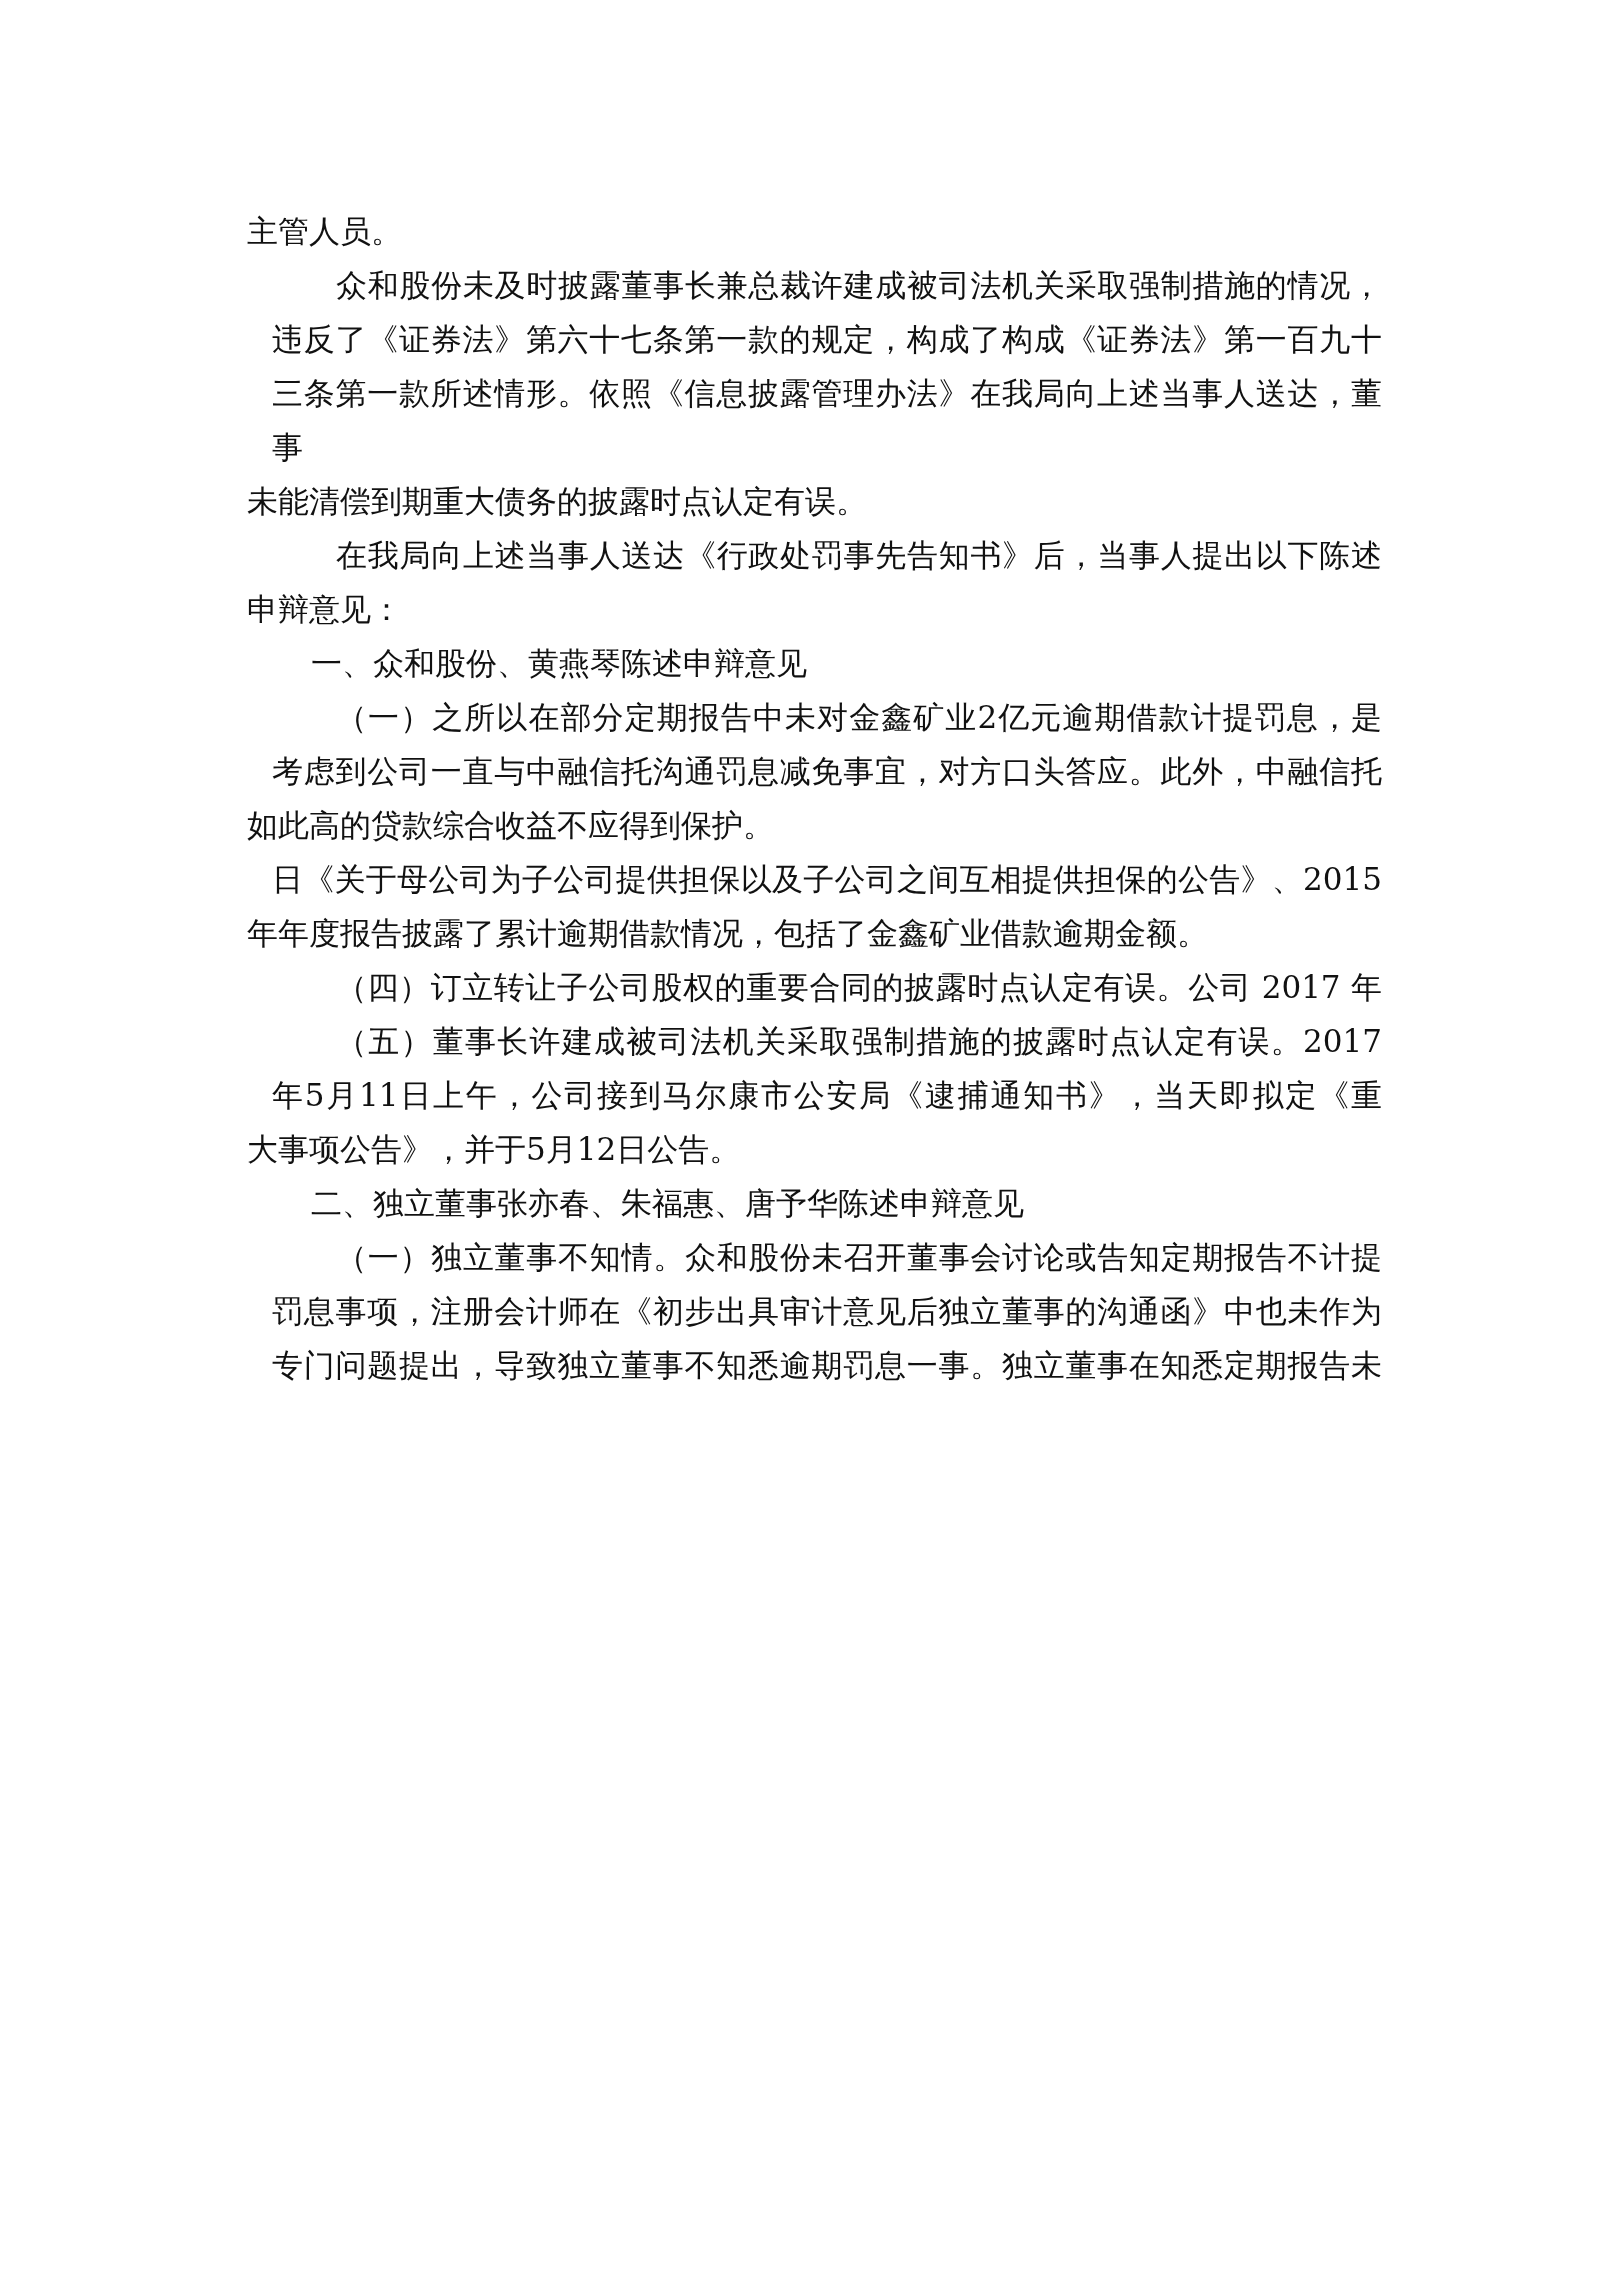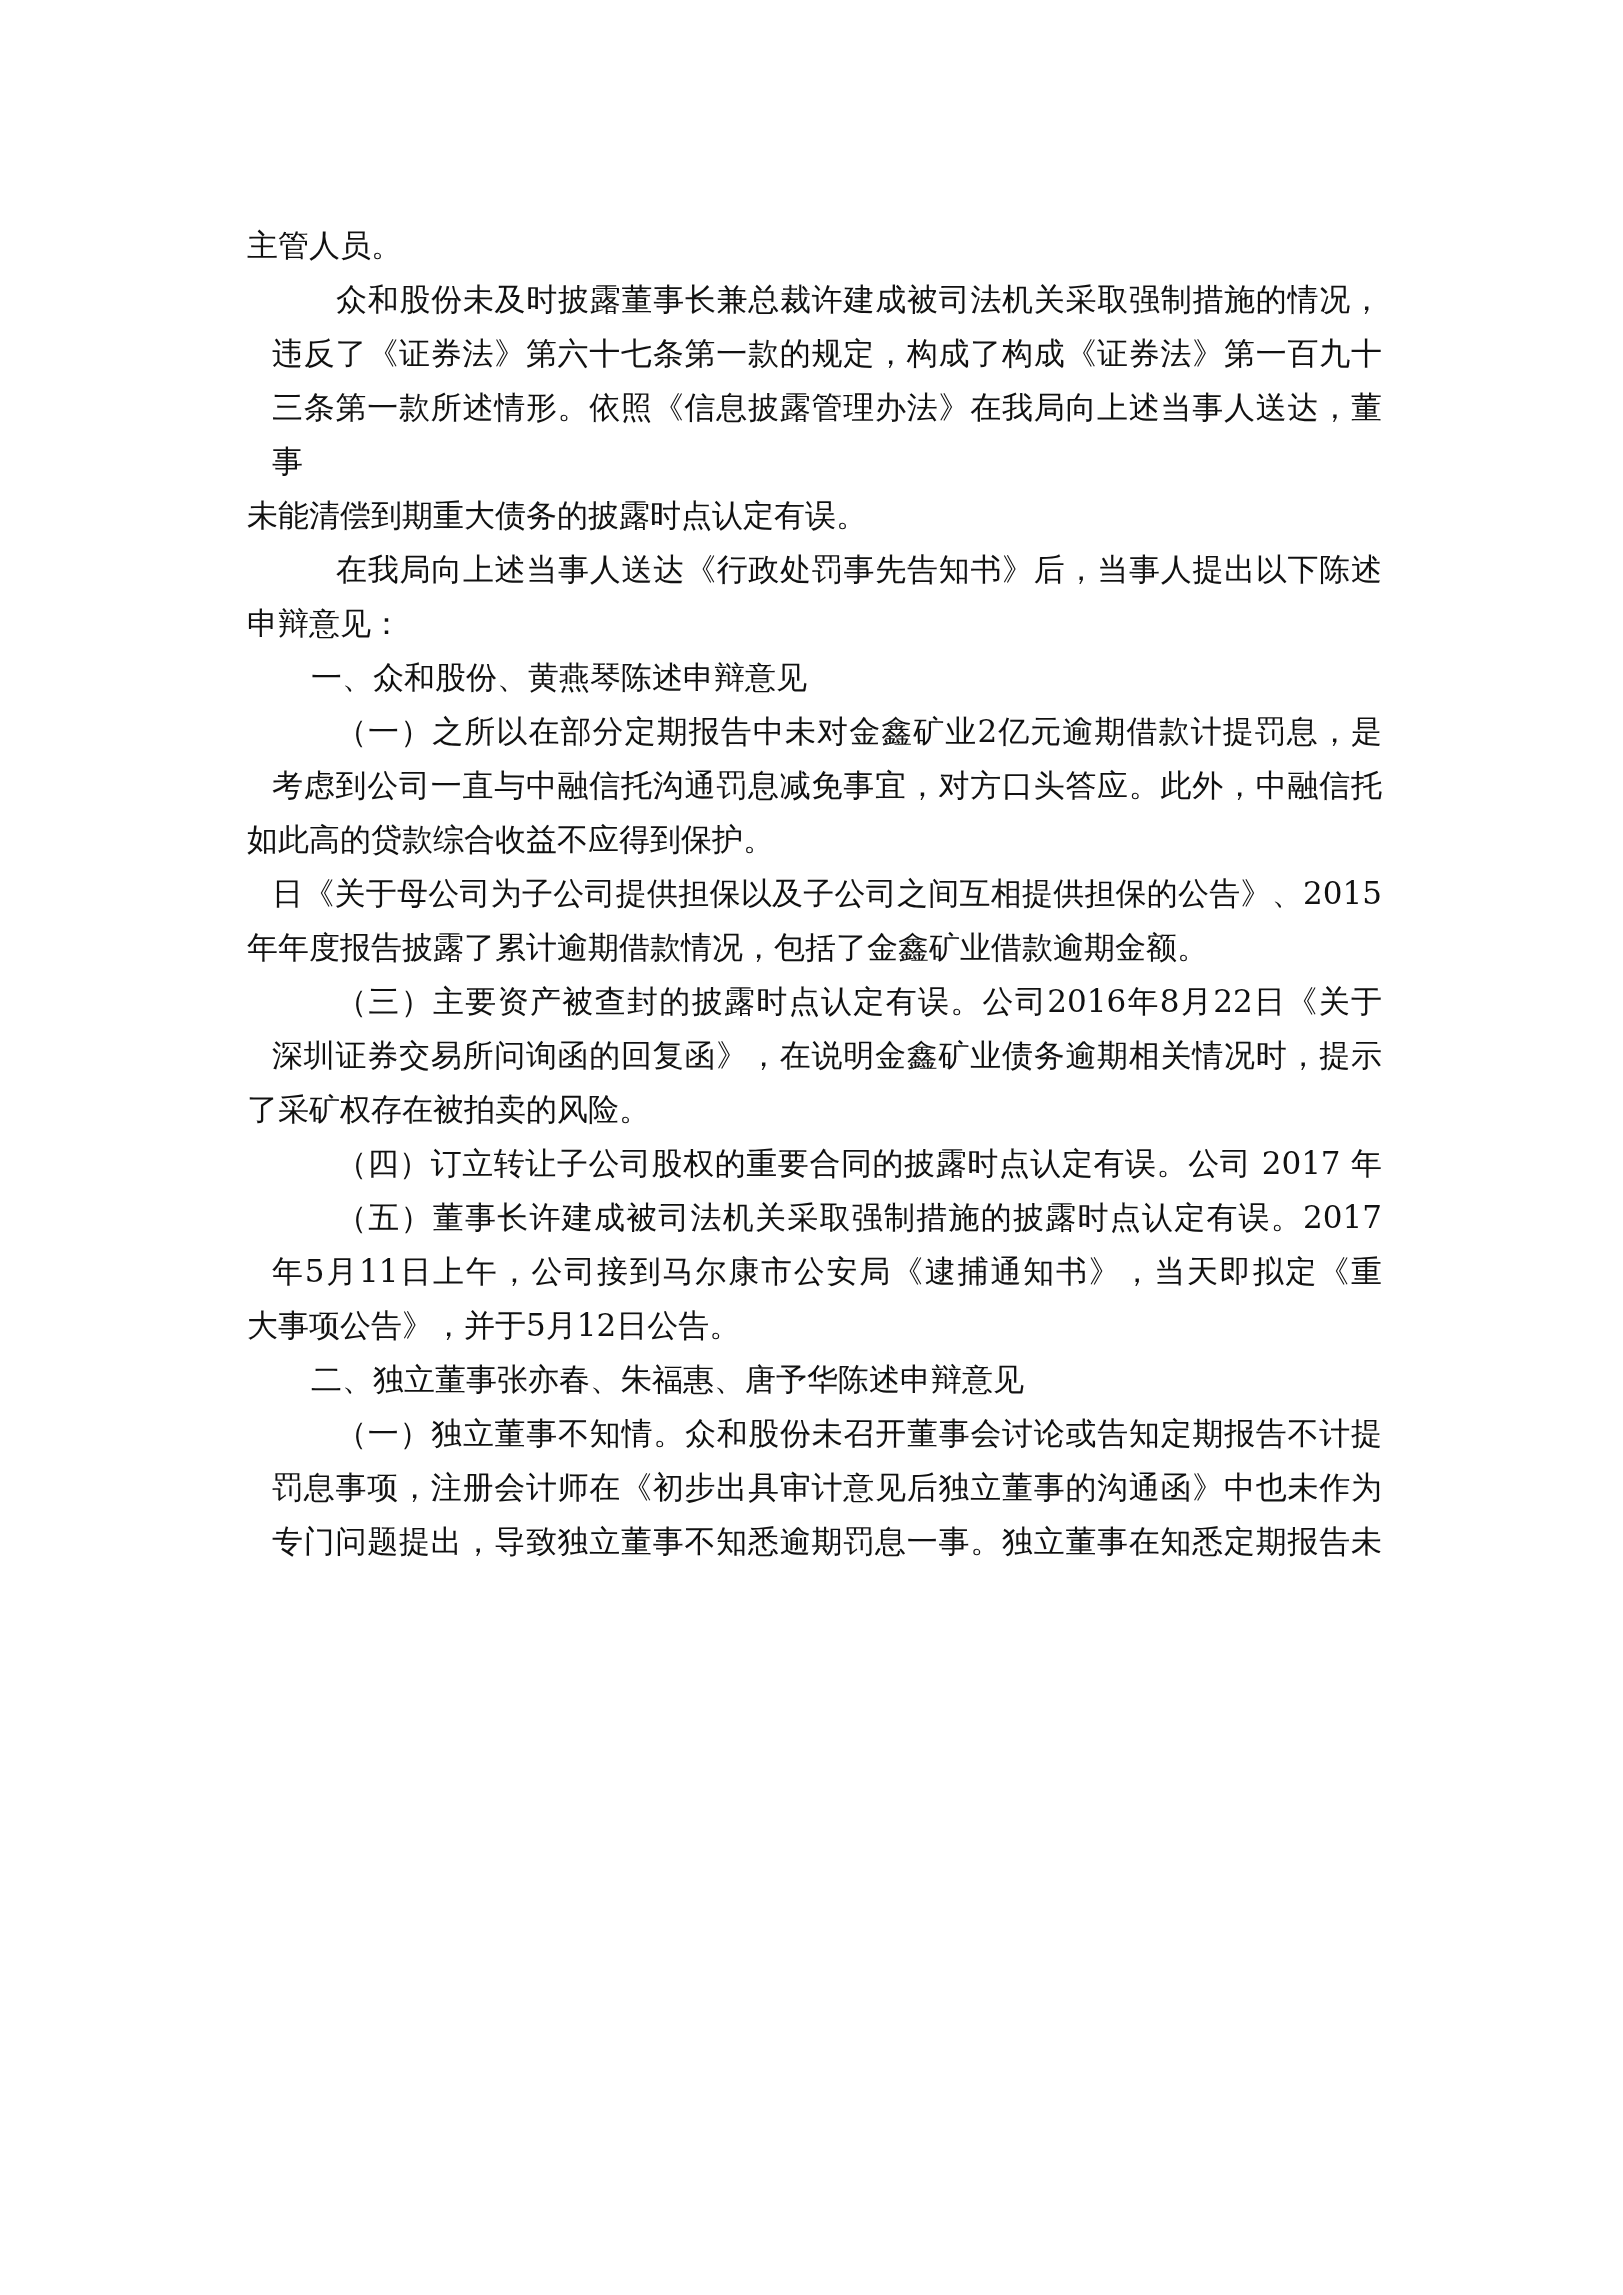--- a/index.html
+++ b/index.html
@@ -1,20 +1,20 @@
 <!DOCTYPE html>
 <html style="font-size:13.5px"><head>
 <meta charset="utf-8">
 <style>
   html, body { margin: 0; padding: 0; background: #ffffff; }
   body { width: 1623px; height: 2295px; position: relative; overflow: hidden; }
   .page {
     position: absolute;
     left: 247px;
-    top: 218px;
+    top: 204px;
     width: 1135px;
     font-family: "DejaVu Serif", "Liberation Serif", serif;
     font-size: 31px;
     line-height: 54px;
     color: #111111;
   }
   .para {
     margin: 0;
     text-align: justify;
     text-justify: inter-character;
@@ -57,25 +57,20 @@
     <span class="line justify" style="padding-left:64px">（一）之所以在部分定期报告中未对金鑫矿业2亿元逾期借款计提罚息，是</span>
     <span class="line justify">考虑到公司一直与中融信托沟通罚息减免事宜，对方口头答应。此外，中融信托</span>
     <span class="line">如此高的贷款综合收益不应得到保护。</span>
   </p>
 
   <p class="para">
     <span class="line justify">日《关于母公司为子公司提供担保以及子公司之间互相提供担保的公告》、2015</span>
     <span class="line">年年度报告披露了累计逾期借款情况，包括了金鑫矿业借款逾期金额。</span>
   </p>
 
-  <p class="para">
-    <span class="line justify" style="padding-left:64px">（三）主要资产被查封的披露时点认定有误。公司2016年8月22日《关于</span>
-    <span class="line justify">深圳证券交易所问询函的回复函》，在说明金鑫矿业债务逾期相关情况时，提示</span>
-    <span class="line">了采矿权存在被拍卖的风险。</span>
-  </p>
 
   <p class="para">
     <span class="line justify" style="padding-left:64px">（四）订立转让子公司股权的重要合同的披露时点认定有误。公司 2017 年</span>
   </p>
 
   <p class="para">
     <span class="line justify" style="padding-left:64px">（五）董事长许建成被司法机关采取强制措施的披露时点认定有误。2017</span>
     <span class="line justify">年5月11日上午，公司接到马尔康市公安局《逮捕通知书》，当天即拟定《重</span>
     <span class="line">大事项公告》，并于5月12日公告。</span>
   </p>

